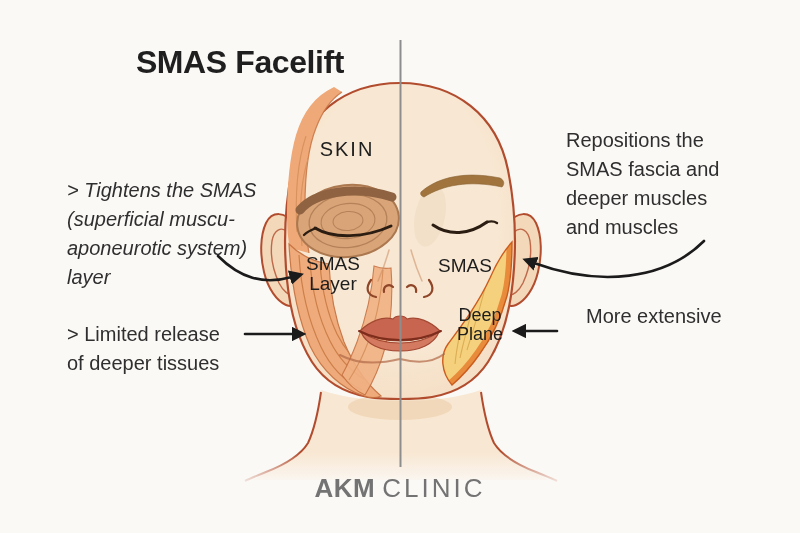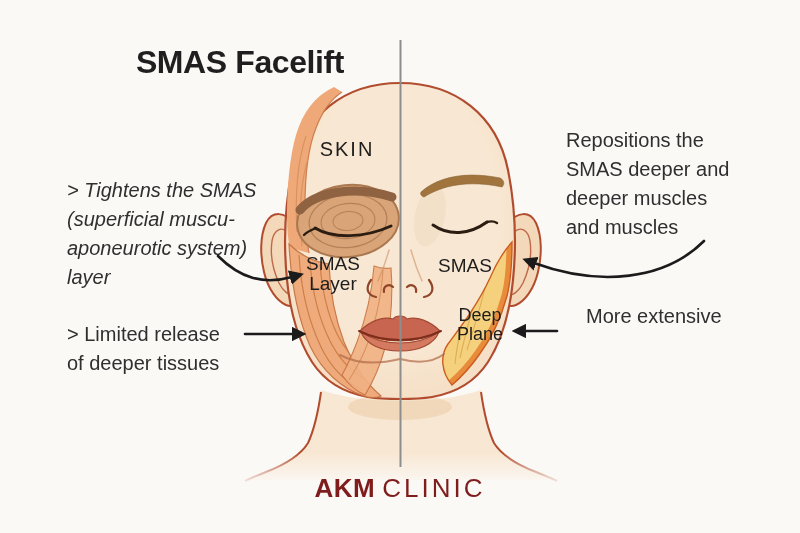--- a/index.html
+++ b/index.html
@@ -34,21 +34,21 @@
   .face-label.skinls{font-size:20px;letter-spacing:2px;}
   .stripe{stroke:#d7925e;stroke-width:1.1;fill:none;}
   .cheekstripe{stroke:#cd7f49;stroke-width:1.2;fill:none;}
   .leafstripe{stroke:#dcae55;stroke-width:1.1;fill:none;}
   .arrow{
     stroke:var(--c-arrow,#1b1b1b);stroke-width:2.6;fill:none;
     stroke-linecap:round;
   }
   .footer{
     position:absolute;left:0;right:0;top:473px;text-align:center;
-    font-size:26px;color:#7f1d1d;white-space:nowrap;
+    font-size:26px;color:#737373;white-space:nowrap;
   }
   .footer .b1{font-weight:700;letter-spacing:0.5px;}
   .footer .b2{font-weight:400;letter-spacing:3px;margin-left:7px;}
   .stA{stop-color:var(--c-skin,#f8e7d2);}
   .stB{stop-color:var(--c-skin-edge,#f2d6b8);}
   .stF0{stop-color:var(--c-background,#fbf9f6);stop-opacity:0;}
   .stF1{stop-color:var(--c-background,#fbf9f6);stop-opacity:1;}
 </style>
 </head>
 <body>
@@ -62,21 +62,21 @@
     <div>(superficial muscu-</div>
     <div>aponeurotic system)</div>
     <div>layer</div>
   </div>
   <div class="note" id="note-l2">
     <div>&gt; Limited release</div>
     <div>of deeper tissues</div>
   </div>
   <div class="note" id="note-r1">
     <div>Repositions the</div>
-    <div>SMAS deeper and</div>
+    <div>SMAS fascia and</div>
     <div>deeper muscles</div>
     <div>and muscles</div>
   </div>
   <div class="note" id="note-r2">
     <div>More extensive</div>
   </div>
 
   <svg id="art" width="800" height="533" viewBox="0 0 800 533">
     <defs>
       <radialGradient id="gHead" cx="0.5" cy="0.42" r="0.78">

